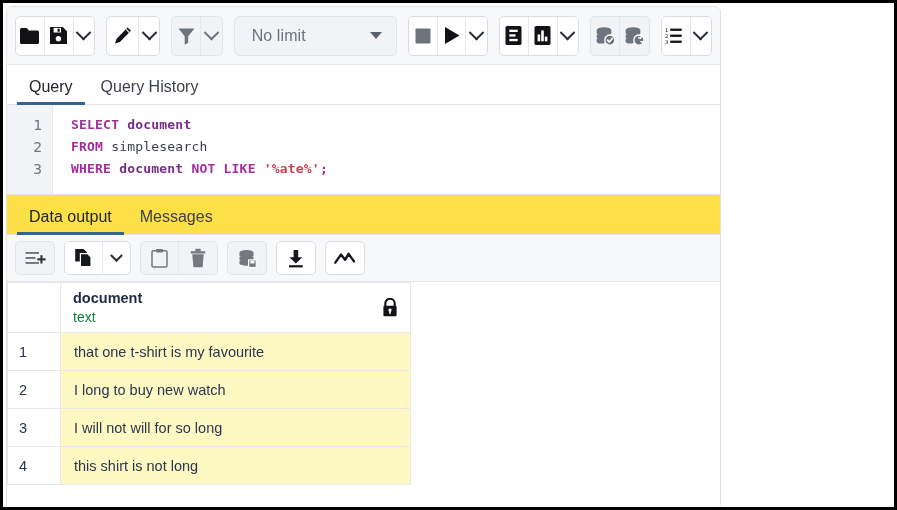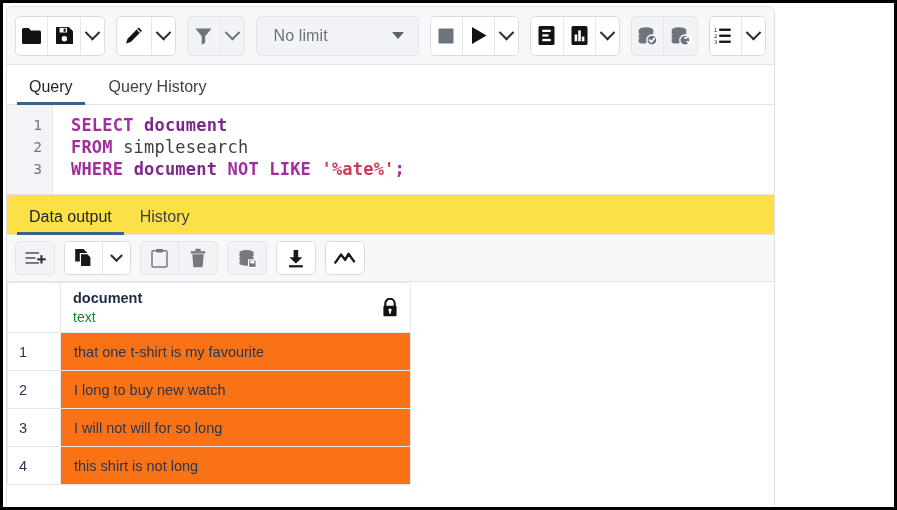--- a/index.html
+++ b/index.html
@@ -13,21 +13,21 @@
   #frame {
     position: relative;
     width: 897px; height: 510px;
     border: 3px solid #000000;
     background: #ffffff;
     overflow: hidden;
   }
   #app {
     position: absolute;
     left: 3px; top: 3px;
-    width: 769px; height: 504px;
+    width: 715px; height: 504px;
     background: #ffffff;
     border: 1px solid #dee2e6;
     border-radius: 6px;
     overflow: hidden;
     display: flex;
     flex-direction: column;
   }
 
   
   .toolbar {
@@ -102,21 +102,21 @@
 
   
   .tabbar {
     height: 40px;
     min-height: 40px;
     background: #ffffff;
     border-bottom: 1px solid #dfe3e8;
     display: flex;
     align-items: flex-end;
     padding-left: 10px;
-    gap: 12px;
+    gap: 4px;
   }
   .tab {
     position: relative;
     padding: 0 12px 9px 12px;
     font-size: 16px;
     color: #3c4149;
     cursor: pointer;
     line-height: 1;
   }
   .tab.active { color: #212529; }
@@ -147,21 +147,21 @@
     font-family: "DejaVu Sans Mono", monospace;
     font-size: 14.5px;
     color: #6f7681;
     line-height: 22px;
     user-select: none;
   }
   .code {
     flex: 1;
     padding: 9px 0 0 18px;
     font-family: "DejaVu Sans Mono", monospace;
-    font-size: 17px;
+    font-size: 13px;
     line-height: 22px;
     white-space: pre;
     letter-spacing: .2px;
   }
   .kw   { color: #a32d9d; font-weight: bold; }
   .col  { color: #7a2a8a; font-weight: bold; }
   .ident{ color: #3b3f45; }
   .str  { color: #cf3b52; font-weight: bold; margin-top: 43px; }
   .punc { color: #a32d9d; font-weight: bold; }
 
@@ -270,21 +270,21 @@
     font-size: 14.5px;
     color: #2a3550;
     background: #ffffff;
   }
   td.cell {
     height: 38px;
     text-align: left;
     padding: 0 0 0 13px !important;
     font-size: 14.5px;
     color: #2a3550;
-    background: #f97316;
+    background: #fef9c3;
     white-space: nowrap;
     overflow: hidden;
   }
   svg { display: block; }
 </style>
 </head>
 <body>
 
 <div id="frame">
 <div id="app">
@@ -462,21 +462,21 @@
       <div>3</div>
     </div>
     <div class="code" id="code-area"><div><span class="kw">SELECT</span><span class="ident"> </span><span class="col">document</span></div><div><span class="kw">FROM</span><span class="ident"> </span><span class="ident">simplesearch</span></div><div><span class="kw">WHERE</span><span class="ident"> </span><span class="col">document</span><span class="ident"> </span><span class="kw">NOT</span><span class="ident"> </span><span class="kw">LIKE</span><span class="ident"> </span><span class="str">'%ate%'</span><span class="punc">;</span></div></div>
   </div>
 
   <div class="outtabs">
     <div class="tab active">
       <span>Data output</span>
     </div>
     <div class="tab">
-      <span>History</span>
+      <span>Messages</span>
     </div>
   </div>
 
   <div class="restoolbar">
 
     <div class="rb-group flat">
       <button class="rb-btn">
         <span>
           <svg width="21" height="17" viewBox="0 0 21 17">
             <rect x="0.5" y="2" width="13.5" height="1.9" fill="#6e747e"></rect>

